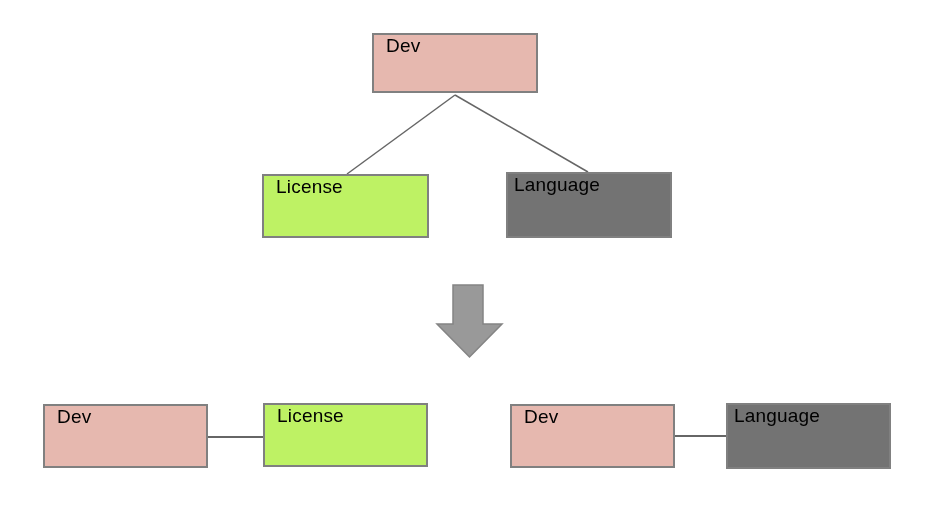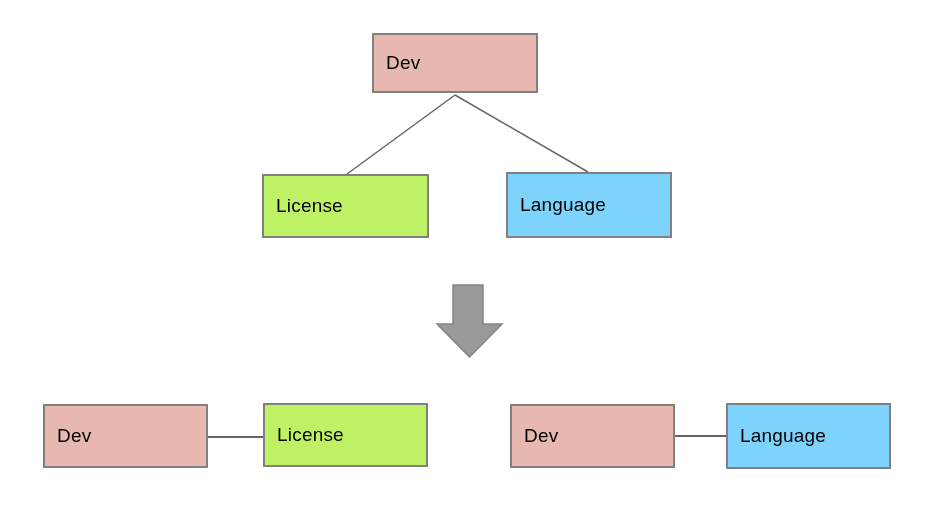--- a/index.html
+++ b/index.html
@@ -19,29 +19,28 @@
     position: absolute;
     left: 0; top: 0;
     width: 934px;
     height: 507px;
   }
   .node {
     position: absolute;
     box-sizing: border-box;
     border: 2px solid #808080;
     display: flex;
-    align-items: center;
     padding-left: 12px;
     font-size: 19px;
     color: #000000;
     letter-spacing: 0.2px;
   }
   .fill-dev      { background: #E6B8AF; }
   .fill-license  { background: #bef264; }
-  .fill-language { background: #7dd3fc; }
+  .fill-language { background: #737373; padding-left: 6px; }
 
   .node-dev-top        { left: 372px; top: 33px;  width: 166px; height: 60px; }
   .node-license-top    { left: 262px; top: 174px; width: 167px; height: 64px; }
   .node-language-top   { left: 506px; top: 172px; width: 166px; height: 66px; }
   .node-dev-pair1      { left: 43px;  top: 404px; width: 165px; height: 64px; }
   .node-license-pair1  { left: 263px; top: 403px; width: 165px; height: 64px; }
   .node-dev-pair2      { left: 510px; top: 404px; width: 165px; height: 64px; }
   .node-language-pair2 { left: 726px; top: 403px; width: 165px; height: 66px; }
 </style>
 </head>

